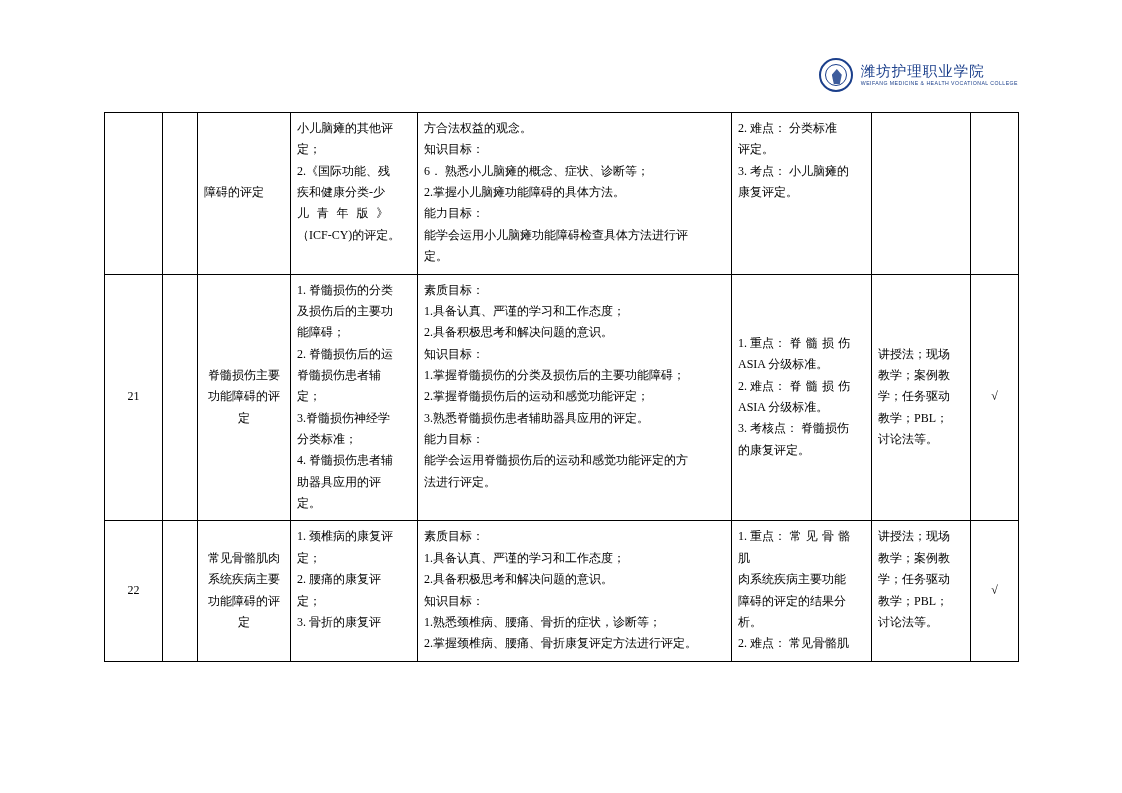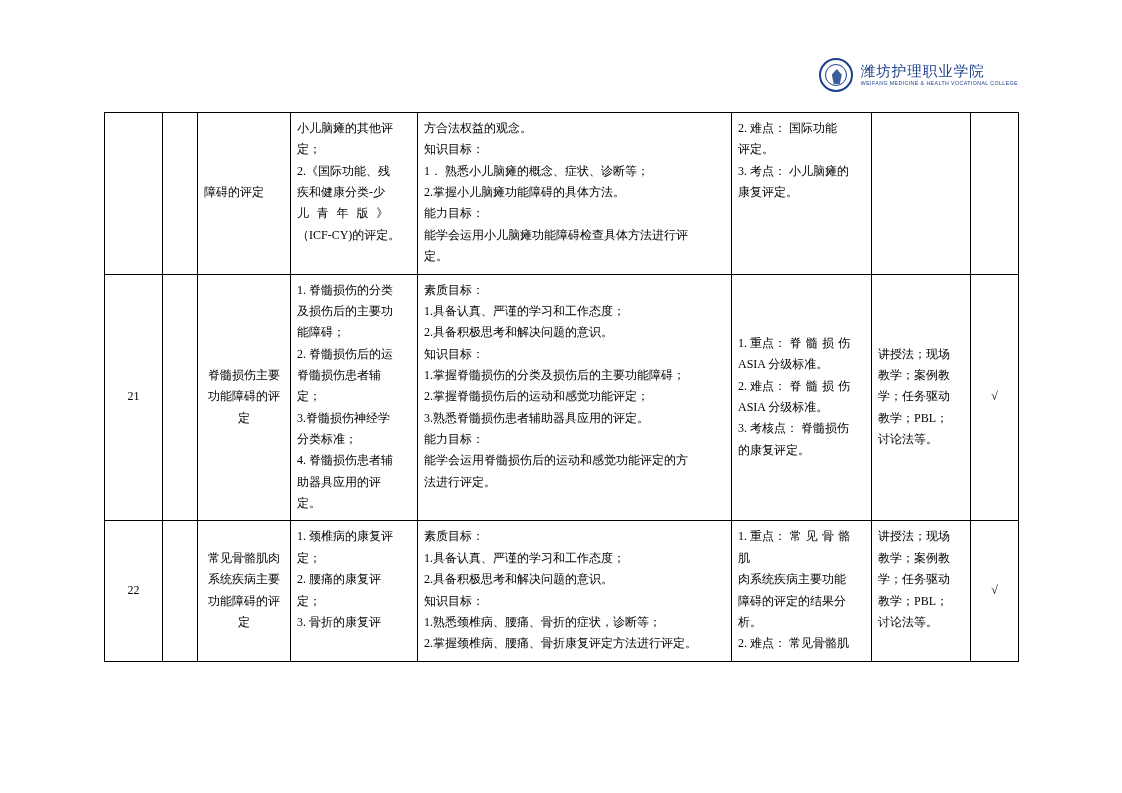--- a/index.html
+++ b/index.html
@@ -183,28 +183,28 @@
             <p class="l">小儿脑瘫的其他评</p>
             <p class="l">定；</p>
             <p class="l">2.《国际功能、残</p>
             <p class="l">疾和健康分类-少</p>
             <p class="l wide">儿 青 年 版 》</p>
             <p class="l">（ICF-CY)的评定。</p>
           </td>
           <td>
             <p class="l">方合法权益的观念。</p>
             <p class="l b">知识目标：</p>
-            <p class="l">1． 熟悉小儿脑瘫的概念、症状、诊断等；</p>
+            <p class="l">6． 熟悉小儿脑瘫的概念、症状、诊断等；</p>
             <p class="l">2.掌握小儿脑瘫功能障碍的具体方法。</p>
             <p class="l b">能力目标：</p>
             <p class="l">能学会运用小儿脑瘫功能障碍检查具体方法进行评</p>
             <p class="l">定。</p>
           </td>
           <td>
-            <p class="l"><span class="b">2. 难点：</span><span> 国际功能</span></p>
+            <p class="l"><span class="b">2. 难点：</span><span> 分类标准</span></p>
             <p class="l">评定。</p>
             <p class="l"><span class="b">3. 考点：</span><span> 小儿脑瘫的</span></p>
             <p class="l">康复评定。</p>
           </td>
           <td></td>
           <td class="tick"></td>
         </tr>
 
         <tr>
           <td class="num">21</td>

